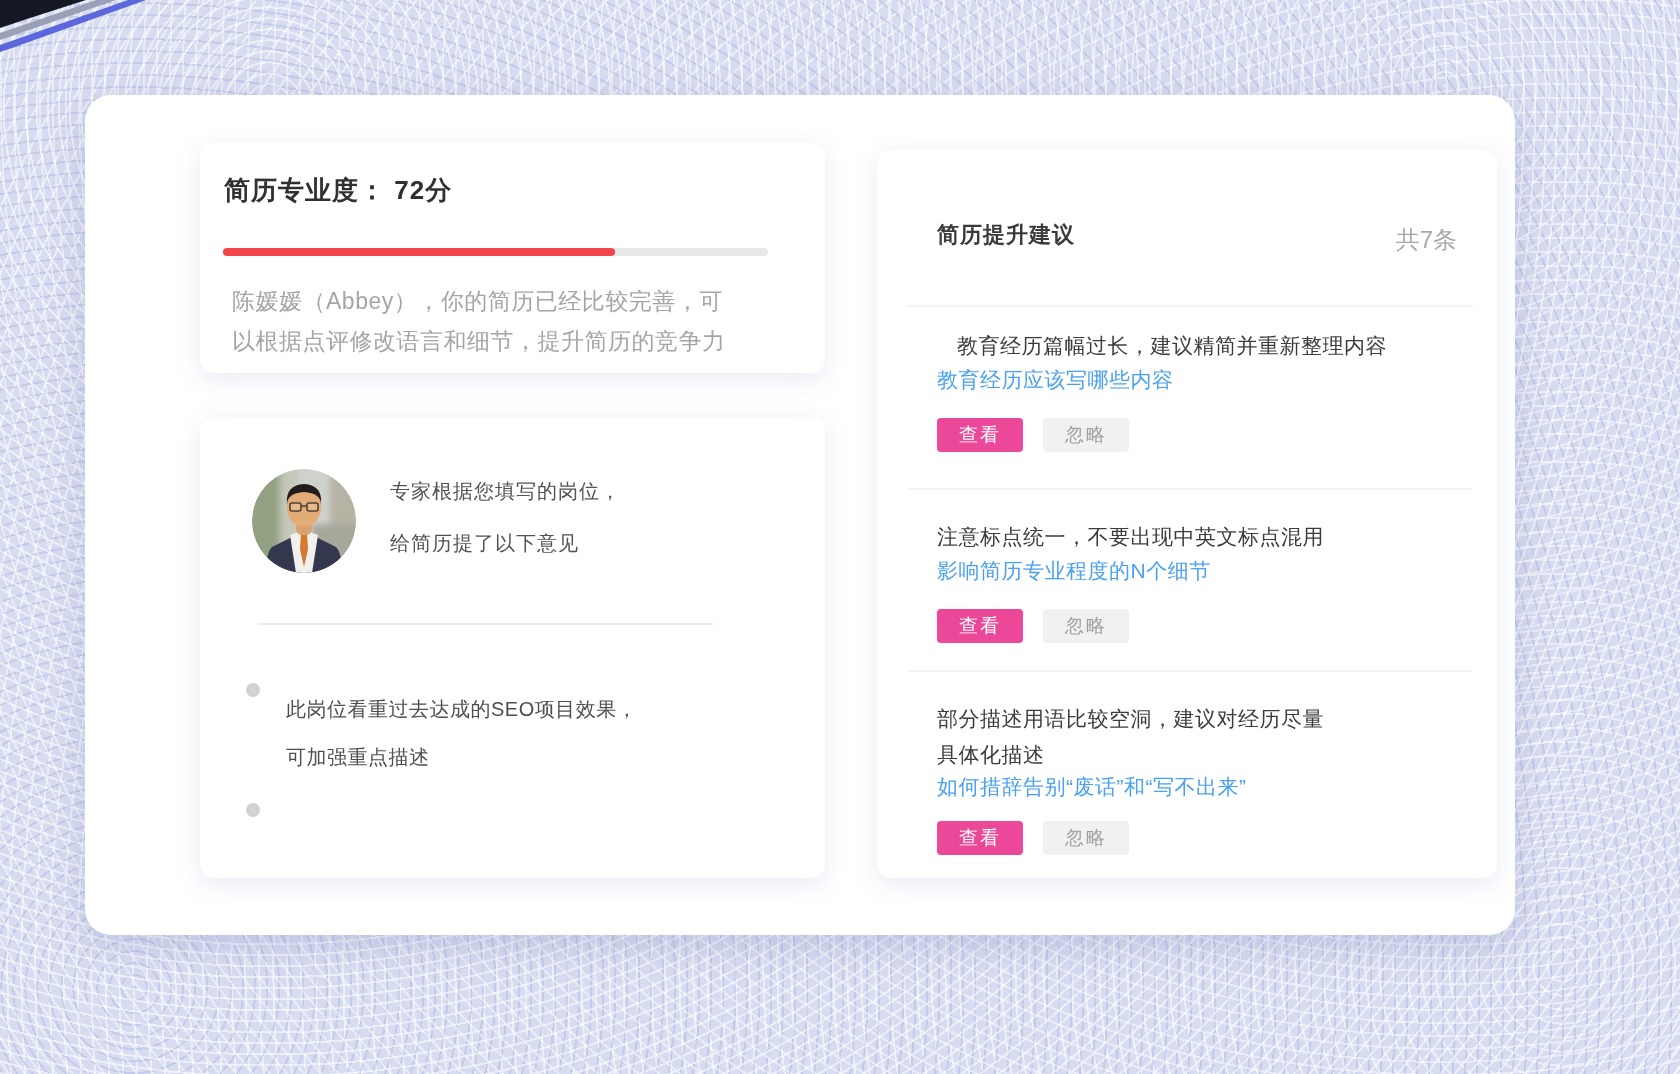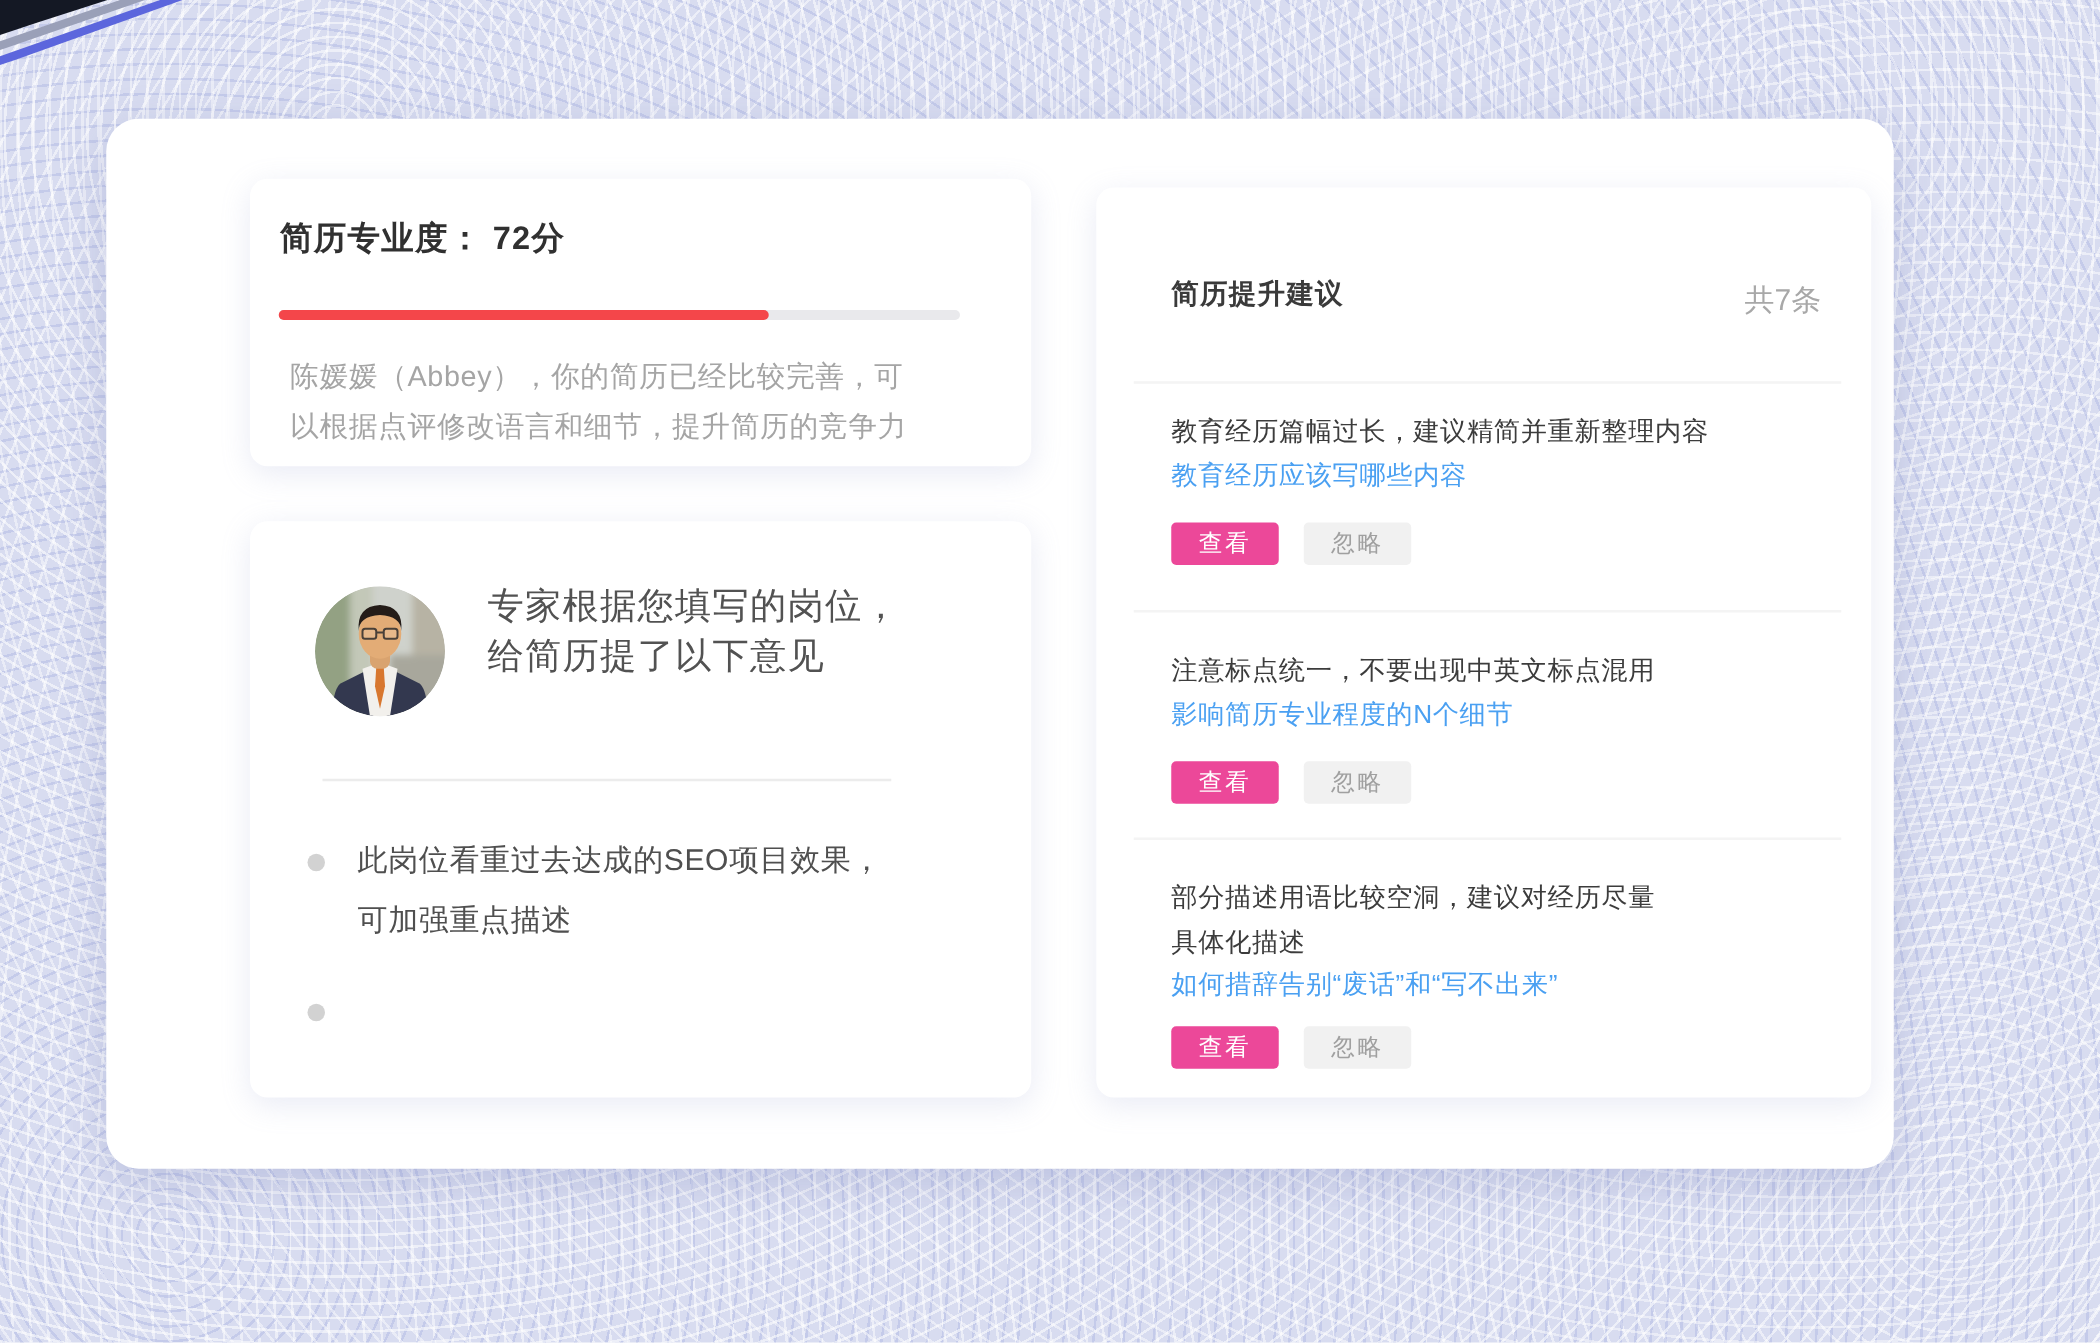--- a/index.html
+++ b/index.html
@@ -29,39 +29,39 @@
   
   .score-card { left:115px; top:48px; width:625px; height:230px; }
   .score-title { position:absolute; left:24px; top:30px; font-size:26px; font-weight:bold; color:#303030; letter-spacing:1px; }
   .progress-track { position:absolute; left:23px; top:105px; width:545px; height:8px; background:#e9e9ec; border-radius:5px; }
   .progress-fill { height:100%; width:72%; background:#f4464a; border-radius:5px; }
   .score-desc { position:absolute; left:32px; top:138px; width:575px; font-size:23px; color:#a5a5a5; line-height:40px; white-space:pre-line; letter-spacing:0.5px; }
 
   
   .expert-card { left:115px; top:322px; width:625px; height:461px; }
   .avatar { position:absolute; left:52px; top:52px; width:104px; height:104px; border-radius:50%; overflow:hidden; }
-  .expert-intro { position:absolute; left:190px; top:48px; font-size:29px; color:#525252; line-height:40px; white-space:pre-line; letter-spacing:1px; }
+  .expert-intro { position:absolute; left:190px; top:48px; font-size:20px; color:#525252; line-height:52px; white-space:pre-line; letter-spacing:1px; }
   .expert-divider { position:absolute; left:58px; top:206px; width:455px; height:2px; background:#ececec; }
   .bullet-dot { position:absolute; width:14px; height:14px; border-radius:50%; background:#d2d2d2; }
-  .bullet-text { position:absolute; left:86px; width:510px; font-size:24px; color:#4f4f4f; line-height:48px; white-space:pre-line; letter-spacing:0.5px; }
+  .bullet-text { position:absolute; left:86px; width:510px; font-size:20px; color:#4f4f4f; line-height:48px; white-space:pre-line; letter-spacing:0.5px;margin-top:20px; }
   .b1-dot { left:46px; top:266px; } .b1-text { top:248px; }
   .b2-dot { left:46px; top:386px; } .b2-text { top:368px; }
 
   
   .sugg-card { left:792px; top:55px; width:620px; height:728px; }
   .sugg-header { position:absolute; left:60px; top:70px; font-size:22px; font-weight:bold; color:#3a3a3a; letter-spacing:1px; }
   .sugg-count { position:absolute; right:40px; top:74px; font-size:24px; color:#a8a8a8; }
   .sugg-divider { position:absolute; left:30px; right:24px; height:2px; background:#f4f4f4; }
   .div-1 { top:155px; } .div-2 { top:338px; } .div-3 { top:520px; }
   .sugg-text { position:absolute; left:60px; width:520px; font-size:21px; color:#3c3c3c; line-height:36px; white-space:pre-line; letter-spacing:0.5px; }
   .sugg-link { position:absolute; left:60px; font-size:21px; color:#4aa0f2; cursor:pointer; letter-spacing:0.5px; text-decoration:none; }
   .btn { position:absolute; width:86px; height:34px; border:none; border-radius:4px; font-size:19px; font-family:inherit; cursor:pointer; letter-spacing:2px; }
   .btn-view { left:60px; background:#ec4899; color:#ffffff; }
   .btn-ignore { left:166px; background:#f1f1f1; color:#a0a0a0; }
-  .i1-text { top:178px; } .i1-link { top:216px; } .i1-btns { top:268px; }
+  .i1-text { top:178px;margin-left:20px; } .i1-link { top:216px; } .i1-btns { top:268px; }
   .i2-text { top:369px; } .i2-link { top:407px; } .i2-btns { top:459px; }
   .i3-text { top:551px; } .i3-link { top:623px; } .i3-btns { top:671px; }
 </style>
 </head>
 <body>
 
 <svg class="corner-ornament" width="220" height="120" viewBox="0 0 220 120">
   <path d="M0 0 L86 0 L30 18 L0 28 Z" fill="#141824"></path>
   <path d="M96 0 L116 0 L6 38 L0 40 L0 33 Z" fill="#9aa0b8"></path>
   <path d="M128 0 L146 0 L12 48 L0 52 L0 45 Z" fill="#5c66dd"></path>

